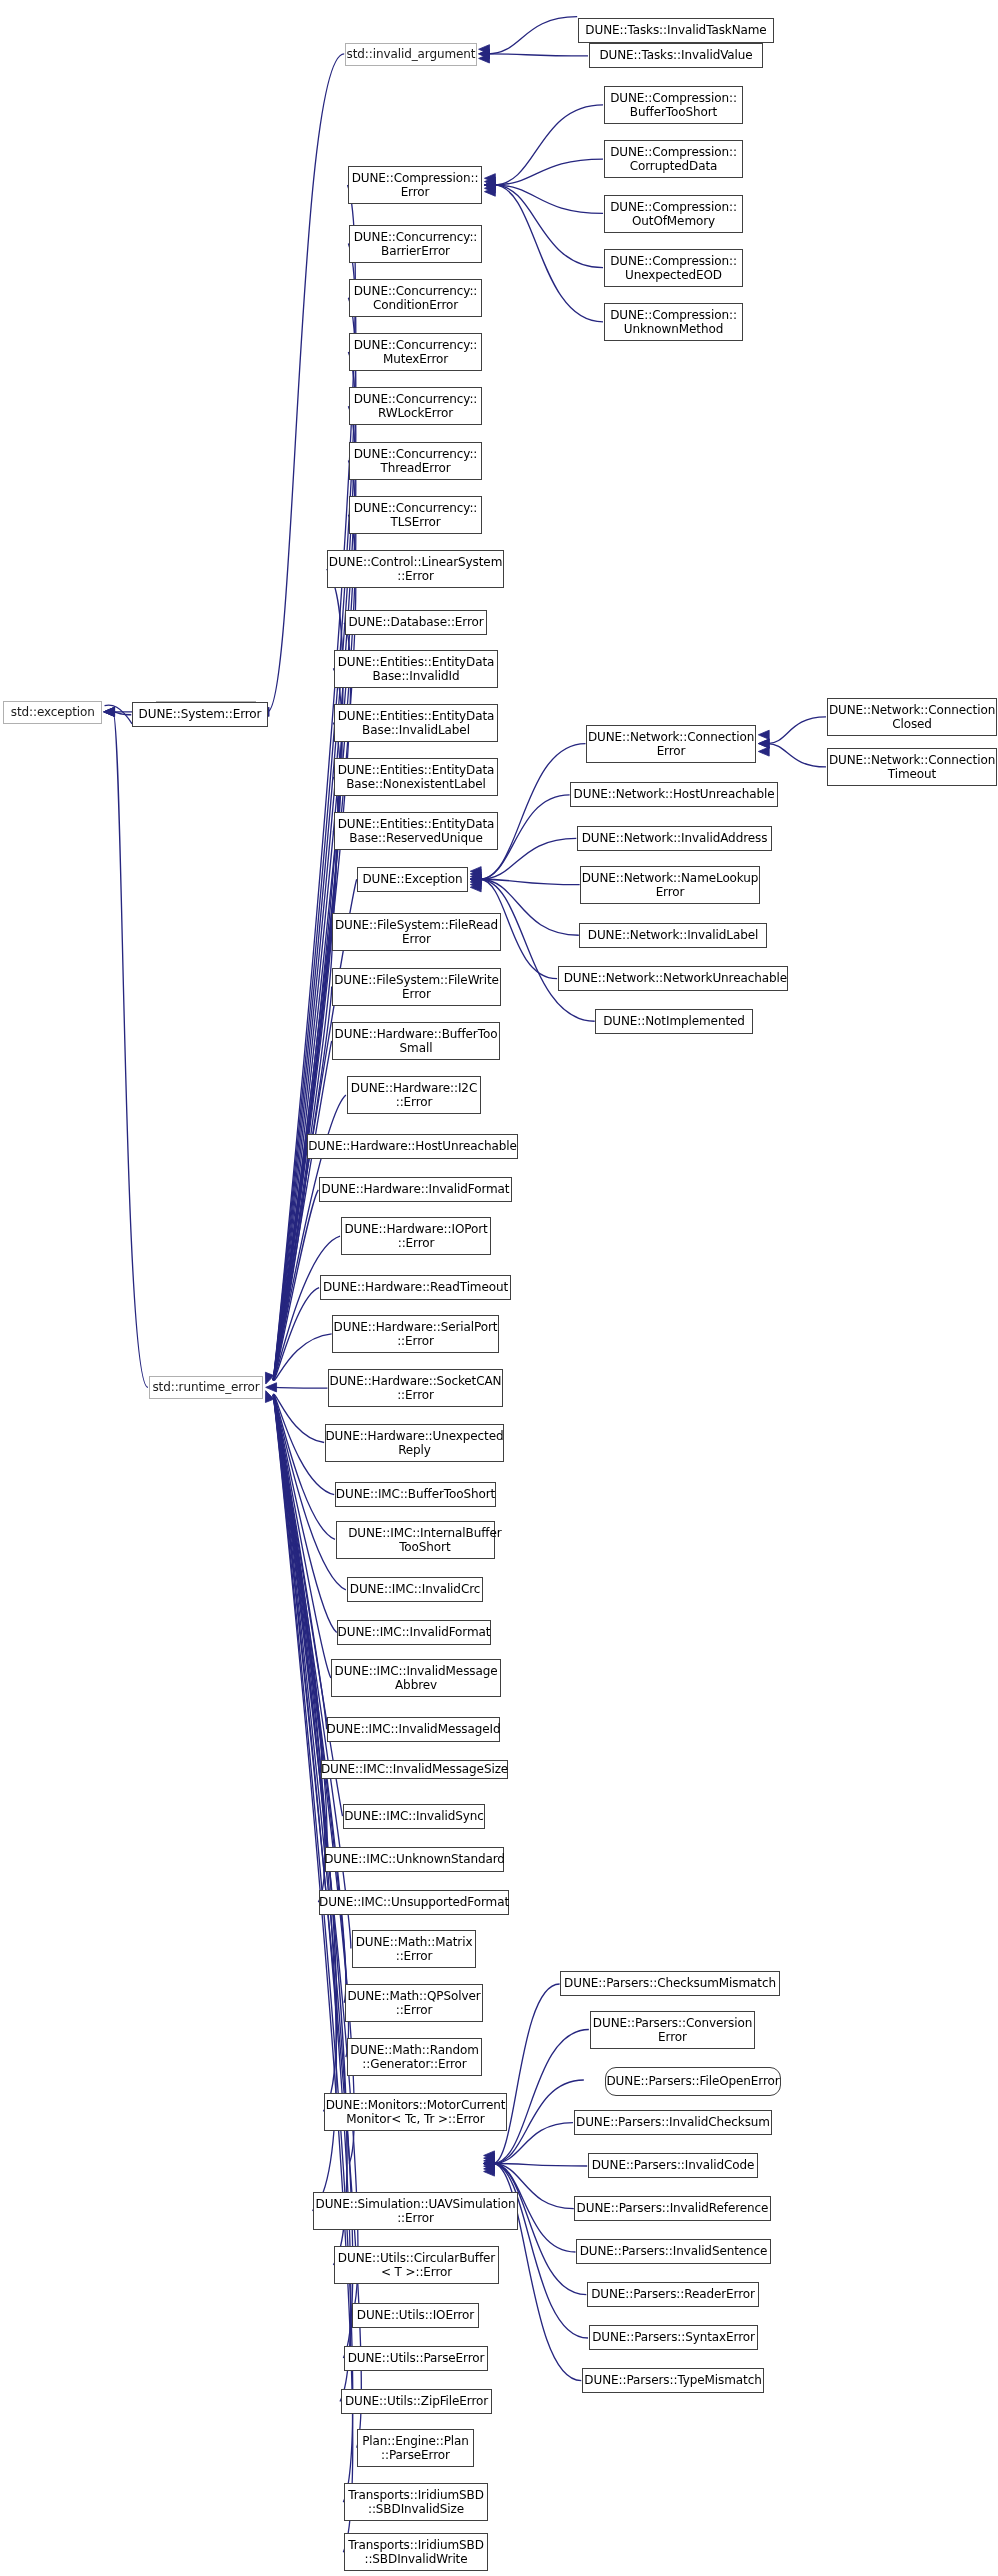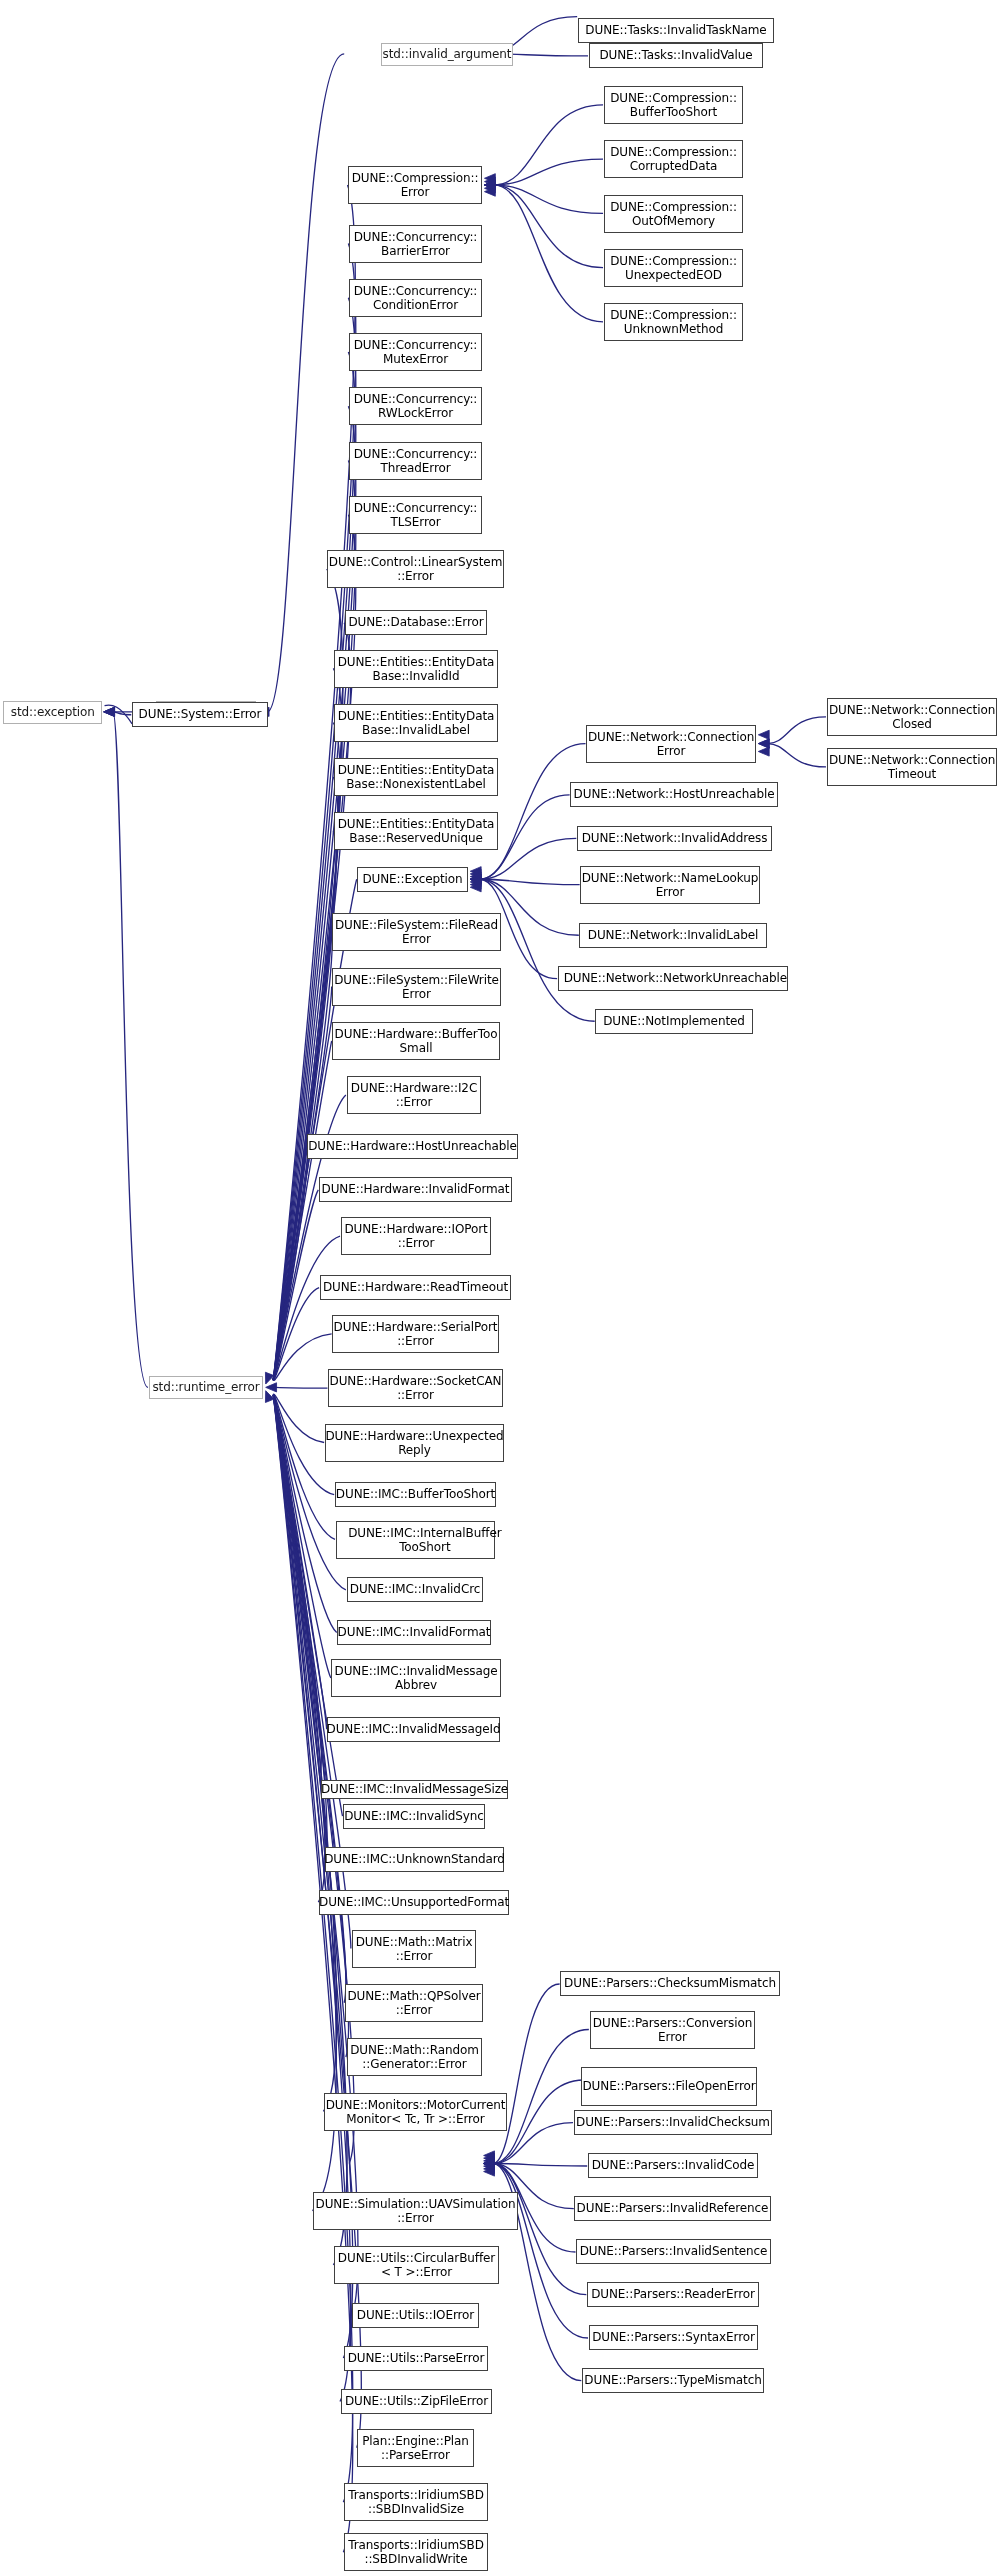--- a/index.html
+++ b/index.html
@@ -177,21 +177,21 @@
       <polygon points="908,880 921,874.5 921,885.5" fill="#26267f" stroke="#26267f"></polygon>
       <polygon points="908,900 921,894.5 921,905.5" fill="#26267f" stroke="#26267f"></polygon>
       <polygon points="573,59 586,53.5 586,64.5" fill="#26267f" stroke="#26267f"></polygon>
       <polygon points="573,70 586,64.5 586,75.5" fill="#26267f" stroke="#26267f"></polygon>
       <path d="M 158 867 C 144 845, 134 843, 125 845" fill="none" stroke="#26267f" stroke-width="1.6"></path>
     </svg>
   <div id="nodes">
       <div class="node std" style="left: 3.3px; top: 701px; width: 99px; height: 22.5px;">std::exception</div>
       <div class="node std" style="left: 156px; top: 701px; width: 100px; height: 22.5px;">std::logic_error</div>
       <div class="node std" style="left: 149px; top: 1376px; width: 114px; height: 22.5px;">std::runtime_error</div>
-      <div class="node std" style="left: 345px; top: 43px; width: 132px; height: 22.5px; margin-left: 36px;">std::invalid_argument</div>
+      <div class="node std" style="left: 345px; top: 43px; width: 132px; height: 22.5px;">std::invalid_argument</div>
       <div class="node dune" style="left: 132px; top: 702px; width: 136px; height: 25px;">DUNE::System::Error</div>
       <div class="node dune" style="left: 578px; top: 18px; width: 196px; height: 25px;">DUNE::Tasks::InvalidTaskName</div>
       <div class="node dune" style="left: 589px; top: 43px; width: 174px; height: 25px;">DUNE::Tasks::InvalidValue</div>
       <div class="node dune" style="left: 348px; top: 166px; width: 134px; height: 38px;">DUNE::Compression::
 Error</div>
       <div class="node dune" style="left: 604px; top: 86px; width: 139px; height: 38px;">DUNE::Compression::
 BufferTooShort</div>
       <div class="node dune" style="left: 604px; top: 140px; width: 139px; height: 38px;">DUNE::Compression::
 CorruptedData</div>
       <div class="node dune" style="left: 604px; top: 195px; width: 139px; height: 38px;">DUNE::Compression::
@@ -257,37 +257,37 @@
       <div class="node dune" style="left: 325px; top: 1424px; width: 179px; height: 38px;">DUNE::Hardware::Unexpected
 Reply</div>
       <div class="node dune" style="left: 335px; top: 1482px; width: 161px; height: 25px; text-align: right;">DUNE::IMC::BufferTooShort</div>
       <div class="node dune" style="left: 336px; top: 1521px; width: 159px; height: 38px; padding-left: 22px;">DUNE::IMC::InternalBuffer
 TooShort</div>
       <div class="node dune" style="left: 347px; top: 1577px; width: 136px; height: 25px;">DUNE::IMC::InvalidCrc</div>
       <div class="node dune" style="left: 337px; top: 1620px; width: 154px; height: 25px;">DUNE::IMC::InvalidFormat</div>
       <div class="node dune" style="left: 331px; top: 1659px; width: 170px; height: 38px;">DUNE::IMC::InvalidMessage
 Abbrev</div>
       <div class="node dune" style="left: 327px; top: 1717px; width: 173px; height: 25px;">DUNE::IMC::InvalidMessageId</div>
-      <div class="node dune" style="left: 321px; top: 1760px; width: 187px; height: 19px; margin-top: 20px;">DUNE::IMC::InvalidMessageSize</div>
+      <div class="node dune" style="left: 321px; top: 1760px; width: 187px; height: 19px;">DUNE::IMC::InvalidMessageSize</div>
       <div class="node dune" style="left: 343px; top: 1804px; width: 142px; height: 25px;">DUNE::IMC::InvalidSync</div>
       <div class="node dune" style="left: 325px; top: 1847px; width: 179px; height: 25px;">DUNE::IMC::UnknownStandard</div>
       <div class="node dune" style="left: 319px; top: 1890px; width: 190px; height: 25px;">DUNE::IMC::UnsupportedFormat</div>
       <div class="node dune" style="left: 352px; top: 1930px; width: 124px; height: 38px;">DUNE::Math::Matrix
 ::Error</div>
       <div class="node dune" style="left: 345px; top: 1984px; width: 138px; height: 38px;">DUNE::Math::QPSolver
 ::Error</div>
       <div class="node dune" style="left: 347px; top: 2038px; width: 135px; height: 38px;">DUNE::Math::Random
 ::Generator::Error</div>
       <div class="node dune" style="left: 324px; top: 2093px; width: 183px; height: 38px;">DUNE::Monitors::MotorCurrent
 Monitor&lt; Tc, Tr &gt;::Error</div>
       <div class="node dune" style="left: 350px; top: 2151px; width: 132px; height: 25px; margin-top: 45px;">DUNE::Parsers::Error</div>
       <div class="node dune" style="left: 560px; top: 1971px; width: 220px; height: 25px;">DUNE::Parsers::ChecksumMismatch</div>
       <div class="node dune" style="left: 590px; top: 2011px; width: 165px; height: 38px;">DUNE::Parsers::Conversion
 Error</div>
-      <div class="node dune" style="left: 581px; top: 2067px; width: 176px; height: 39px;">DUNE::Parsers::FileOpenError</div>
+      <div class="node dune" style="left: 605px; top: 2067px; width: 176px; height: 29px; border-radius: 11px;">DUNE::Parsers::FileOpenError</div>
       <div class="node dune" style="left: 574px; top: 2110px; width: 198px; height: 25px;">DUNE::Parsers::InvalidChecksum</div>
       <div class="node dune" style="left: 588px; top: 2153px; width: 170px; height: 25px;">DUNE::Parsers::InvalidCode</div>
       <div class="node dune" style="left: 574px; top: 2196px; width: 197px; height: 25px;">DUNE::Parsers::InvalidReference</div>
       <div class="node dune" style="left: 576px; top: 2239px; width: 195px; height: 25px;">DUNE::Parsers::InvalidSentence</div>
       <div class="node dune" style="left: 587px; top: 2282px; width: 172px; height: 25px;">DUNE::Parsers::ReaderError</div>
       <div class="node dune" style="left: 589px; top: 2325px; width: 169px; height: 25px;">DUNE::Parsers::SyntaxError</div>
       <div class="node dune" style="left: 582px; top: 2368px; width: 182px; height: 25px;">DUNE::Parsers::TypeMismatch</div>
       <div class="node dune" style="left: 313px; top: 2192px; width: 205px; height: 38px;">DUNE::Simulation::UAVSimulation
 ::Error</div>
       <div class="node dune" style="left: 334px; top: 2246px; width: 165px; height: 38px;">DUNE::Utils::CircularBuffer

